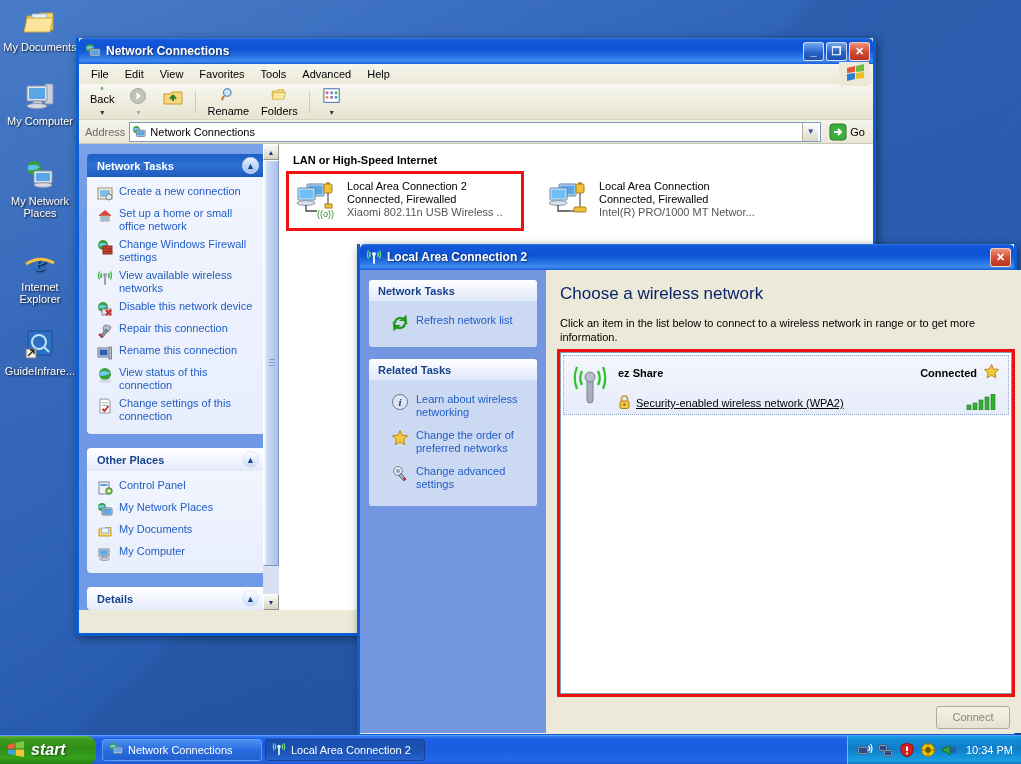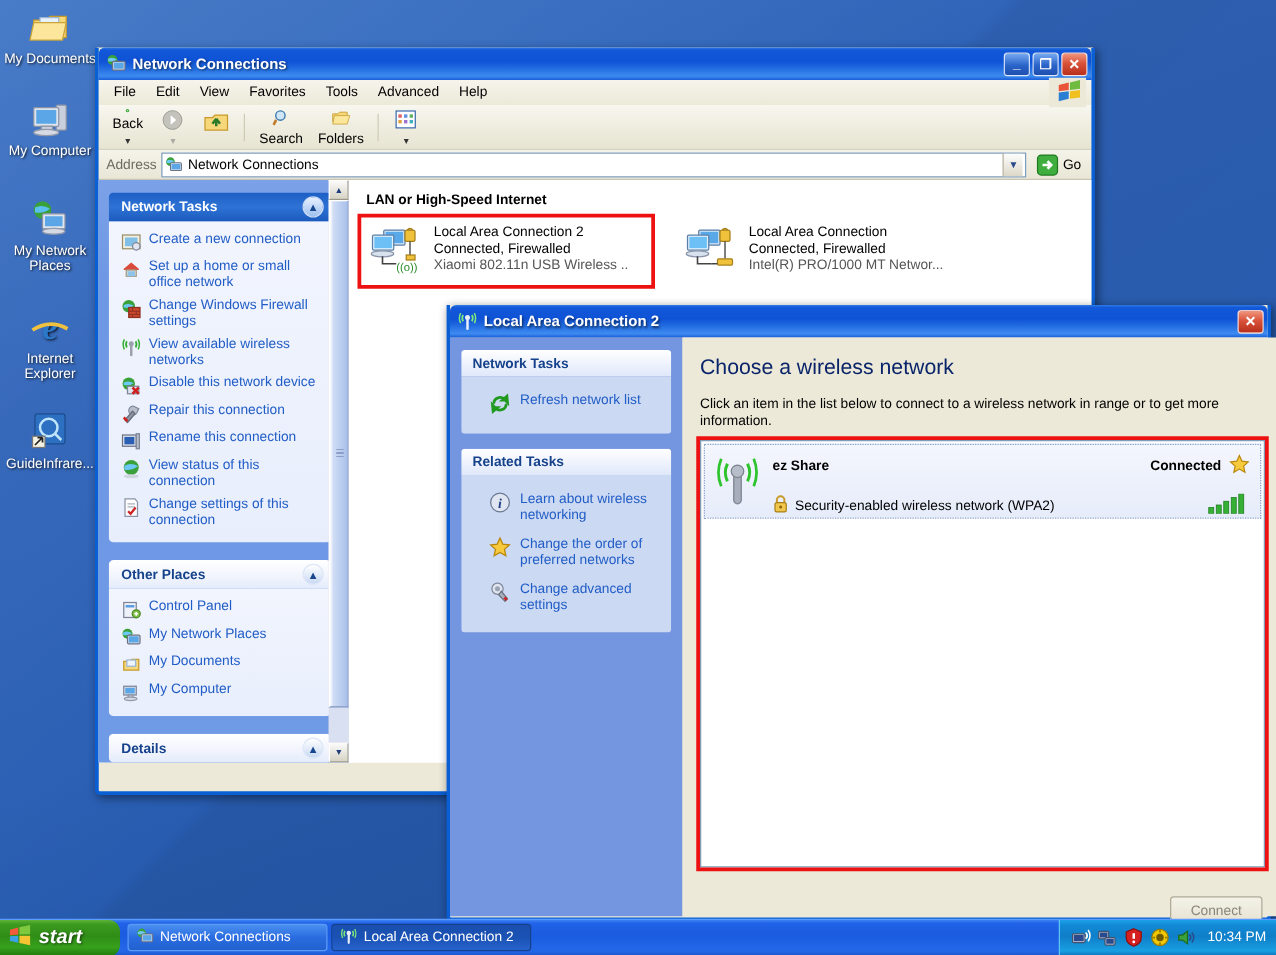--- a/index.html
+++ b/index.html
@@ -222,24 +222,24 @@
     background: linear-gradient(180deg,#f4f6fd 0%,#e6ecfa 100%);
     border: 1px dotted #8aa2cc;
     display: flex; gap: 10px; cursor: pointer;
     height: 60px;
   }
   .netitem .wicon { width: 36px; flex: 0 0 36px; display:flex; align-items:center; justify-content:center;}
   .netitem .nbody { flex: 1 1 auto; }
   .net-top { display: flex; align-items: center; }
   .net-name { font-weight: bold; font-size: 11px; color: #000; flex: 1 1 auto; }
   .net-state { font-weight: bold; font-size: 11px; color: #000; margin-right: 6px; }
-  .net-bottom { display: flex; margin-top: 12px; }
+  .net-bottom { display: flex; margin-top: 12px; text-decoration: underline; }
   .net-sec { display:flex; align-items:center; gap: 5px; flex: 1 1 auto; }
   .net-sec .stext { font-size: 11px; color: #000; }
-  .wlan-foot { height: 46px; display:flex; align-items:flex-end; justify-content:flex-end; padding-right: 2px; }
+  .wlan-foot { height: 46px; display:flex; align-items:center; justify-content:flex-end; padding-right: 2px; }
   .btn {
     min-width: 74px; height: 23px; padding: 0 12px;
     background: linear-gradient(180deg,#f4f2e8,#e6e2d2);
     border: 1px solid #b0ab99; border-radius: 3px;
     color: #8a867a; font-size: 11px;
     display:flex; align-items:center; justify-content:center;
     cursor: default;
   }
 
   
@@ -406,21 +406,21 @@
             <path d="M2 7 L8 7 L10 5 L20 5 L20 17 L2 17 Z" fill="#f6d77a" stroke="#c79a2a"></path>
             <path d="M11 14 L11 9 M11 8 L8 12 M11 8 L14 12" stroke="#2a7a2a" stroke-width="2" fill="none"></path>
           </svg>
       </div>
       <span class="tb-sep"></span>
       <div class="tb-item">
         <svg width="22" height="22" viewBox="0 0 22 22">
             <circle cx="10" cy="8" r="5.5" fill="#cfe6f7" stroke="#3e78ad" stroke-width="1.6"></circle>
             <line x1="5" y1="13" x2="2" y2="19" stroke="#c07a2a" stroke-width="3"></line>
           </svg>
-        <span class="lbl">Search</span>
+        <span class="lbl">Rename</span>
       </div>
       <div class="tb-item">
         <svg width="22" height="22" viewBox="0 0 22 22">
             <path d="M1 6 L7 6 L9 4 L18 4 L18 15 L1 15 Z" fill="#f6d77a" stroke="#c79a2a"></path>
             <path d="M3 8 L21 8 L18 18 L1 18 Z" fill="#fbe69b" stroke="#cba43a"></path>
           </svg>
         <span class="lbl">Folders</span>
       </div>
       <span class="tb-sep"></span>
       <div class="tb-item">

